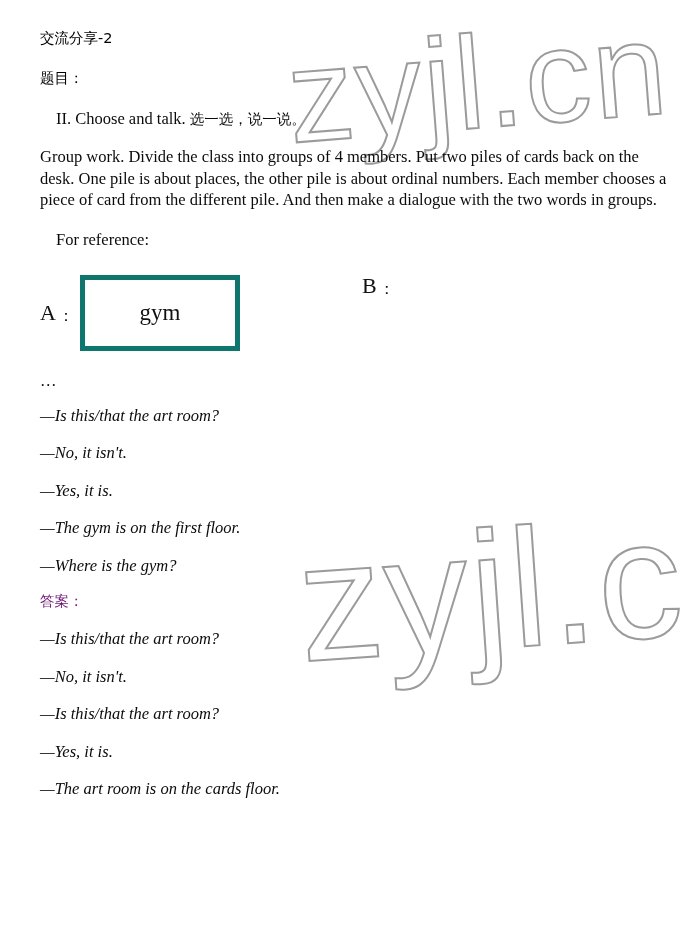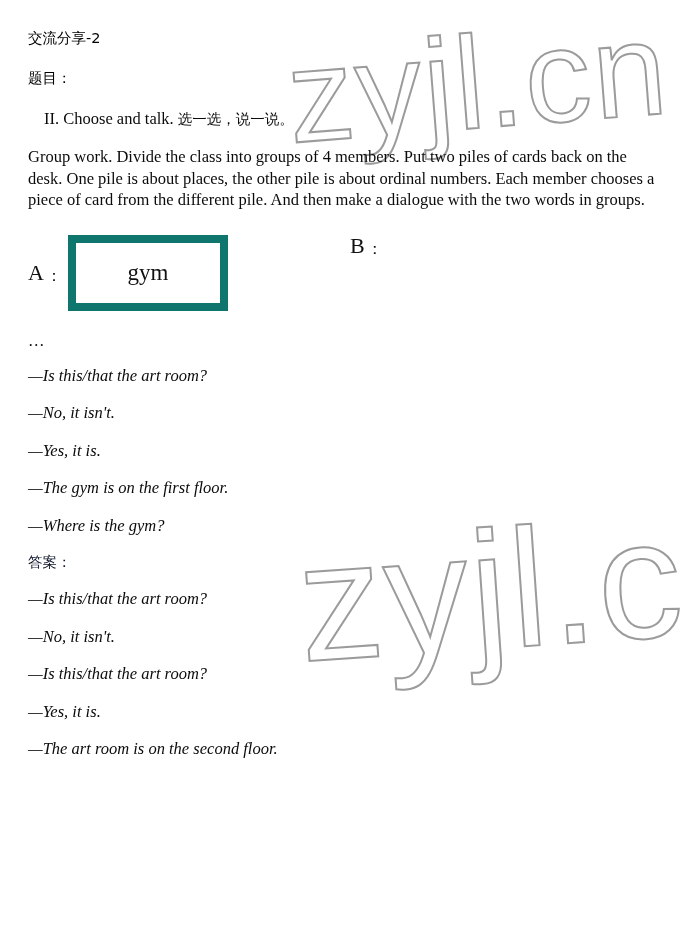--- a/index.html
+++ b/index.html
@@ -43,21 +43,21 @@
     top: 508px;
     font-size: 168px;
     letter-spacing: 2px;
     transform: rotate(-4deg);
     transform-origin: left top;
   }
 
   
   .content {
     position: absolute;
-    left: 28px;
+    left: 40px;
     top: 28px;
     width: 636px;
   }
 
   .line-cn {
     font-family: "DejaVu Sans", "Liberation Sans", sans-serif;
     font-size: 14.5px;
     line-height: 20px;
     color: #000000;
     margin: 0 0 20px 0;
@@ -110,21 +110,21 @@
   .card-colon {
     font-size: 16px;
     color: #111;
     padding-right: 6px;
     position: relative;
     top: 4px;
   }
   .card-box {
     width: 160px;
     height: 76px;
-    border: 8px solid #0f766e;
+    border: 5px solid #0f766e;
     background: #ffffff;
     display: flex;
     align-items: center;
     justify-content: center;
     box-sizing: border-box;
   }
   .card-word {
     font-size: 23px;
     color: #111;
     font-family: "Liberation Serif", "DejaVu Serif", serif;
@@ -142,24 +142,24 @@
     font-size: 16.5px;
     line-height: 21px;
     margin: 0 0 16.5px 0;
     color: #0b0b0b;
     position: relative;
     z-index: 2;
     font-style: italic;
   }
 
   .heading-cn {
-    font-family: Liberation Serif, serif;
+    font-family: Liberation Mono, monospace;
     font-size: 14.5px;
     line-height: 20px;
-    color: #0f172a;
+    color: #701a75;
     margin: 0 0 16px 0;
     position: relative;
     z-index: 2;
   }
 </style>
 </head>
 <body>
 
 <div id="page">
 
@@ -172,20 +172,21 @@
     <p class="line-cn">交流分享-2</p>
 
     <p class="line-cn">题目：</p>
 
     <p class="line-en">
       <span>II. Choose and talk. </span><span class="mixed-cn">选一选，说一说。</span>
     </p>
 
     <p class="para">Group work. Divide the class into groups of 4 members. Put two piles of cards back on the desk. One pile is about places, the other pile is about ordinal numbers. Each member chooses a piece of card from the different pile. And then make a dialogue with the two words in groups.</p>
 
+    <p class="line-en">For reference:</p>
 
     <div class="card-row">
 
       <div class="card-group" id="group-a">
         <span class="card-letter">A</span>
         <span class="card-colon">：</span>
         <div class="card-box">
           <span class="card-word">gym</span>
         </div>
       </div>
@@ -207,17 +208,17 @@
       <p class="dlg">—Where is the gym?</p>
     </div>
 
     <p class="heading-cn">答案：</p>
 
     <div>
       <p class="dlg">—Is this/that the art room?</p>
       <p class="dlg">—No, it isn't.</p>
       <p class="dlg">—Is this/that the art room?</p>
       <p class="dlg">—Yes, it is.</p>
-      <p class="dlg">—The art room is on the second floor.</p>
+      <p class="dlg">—The art room is on the cards floor.</p>
     </div>
 
   </div>
 </div>
 
 </body></html>

